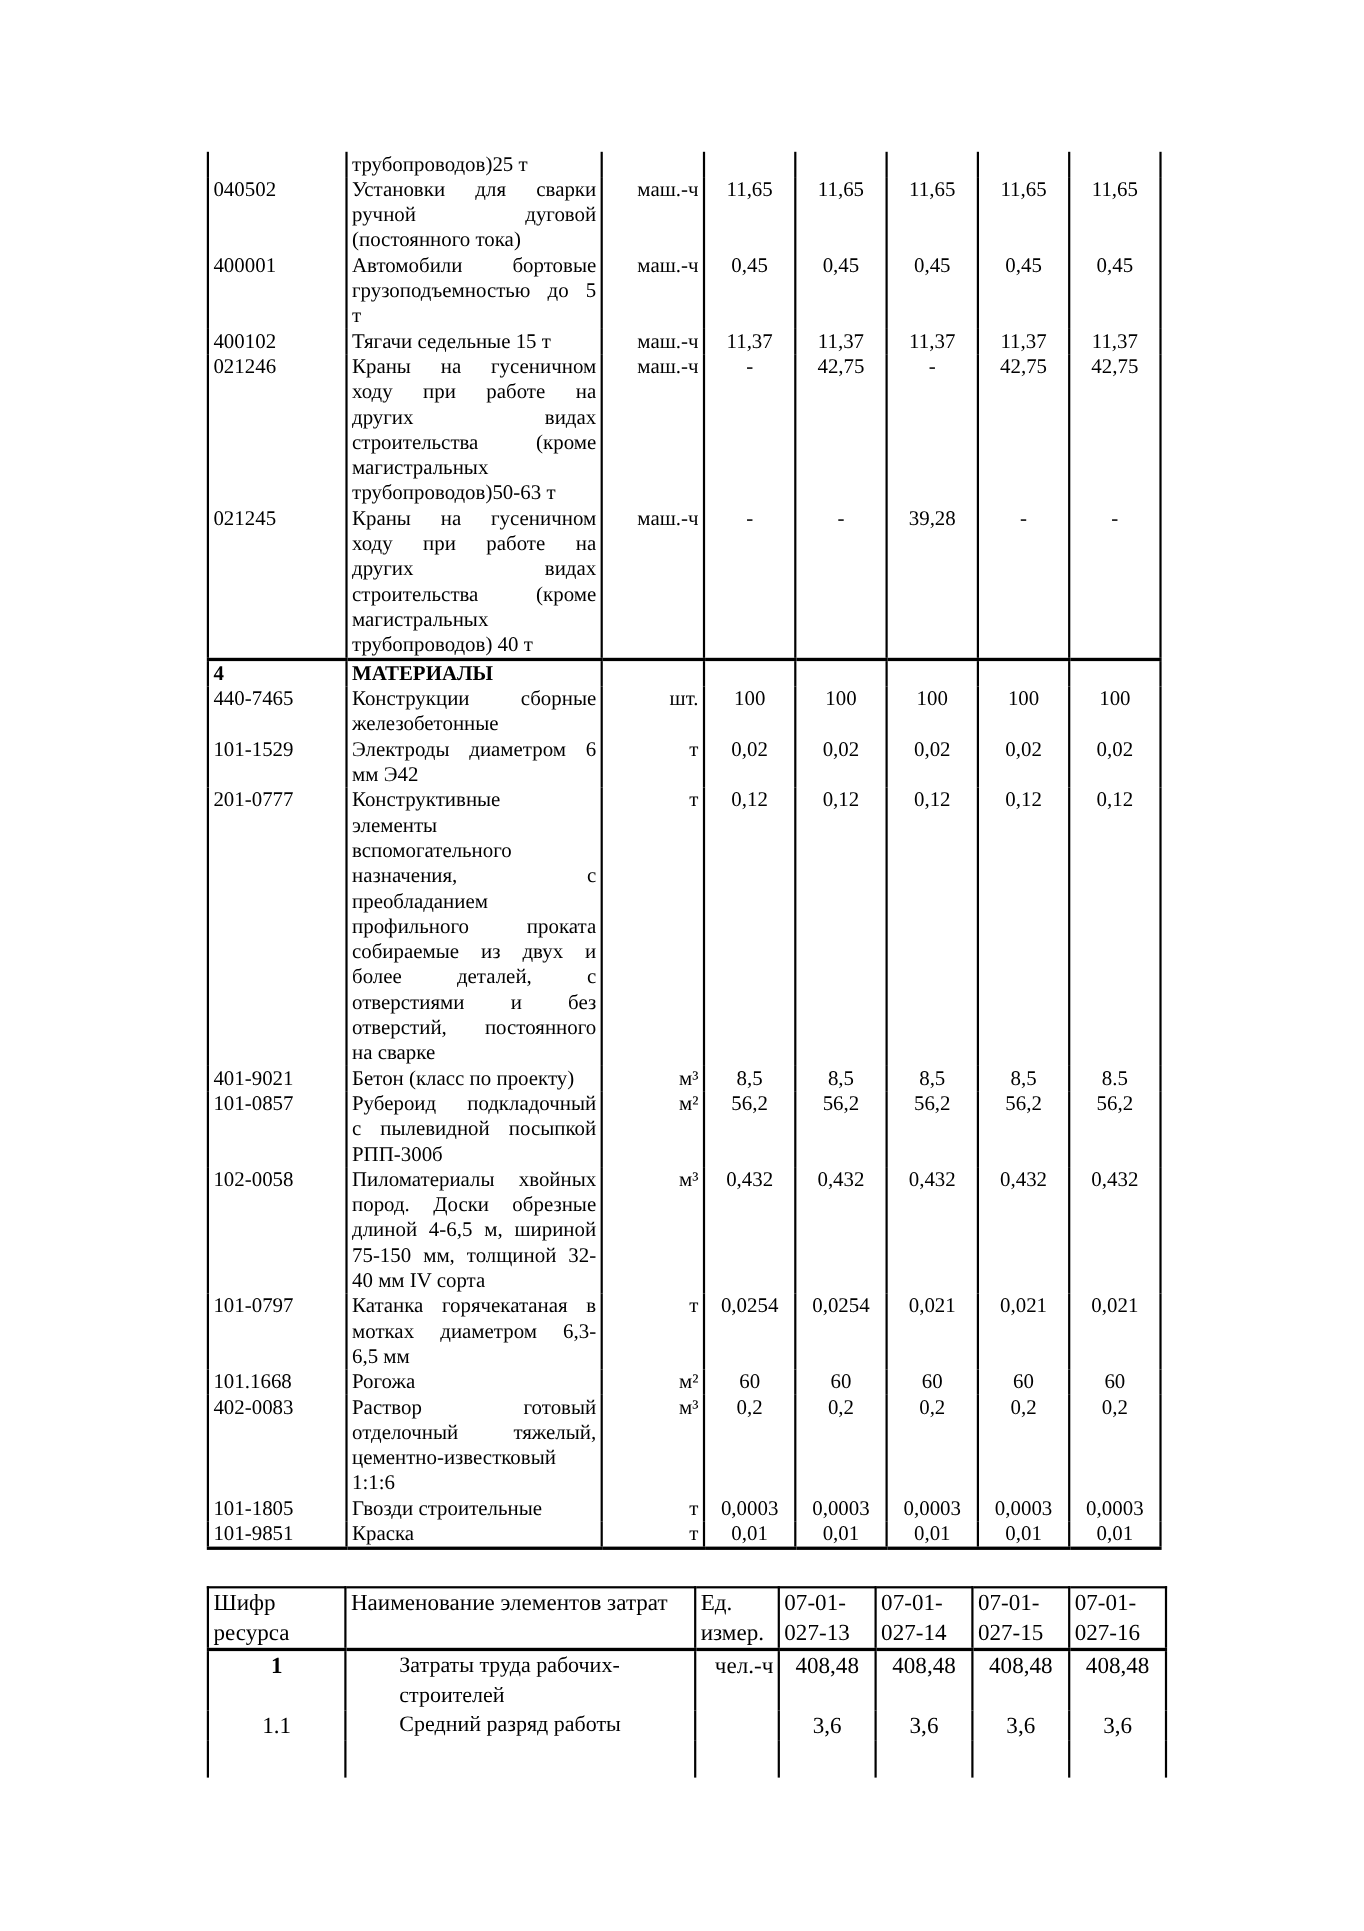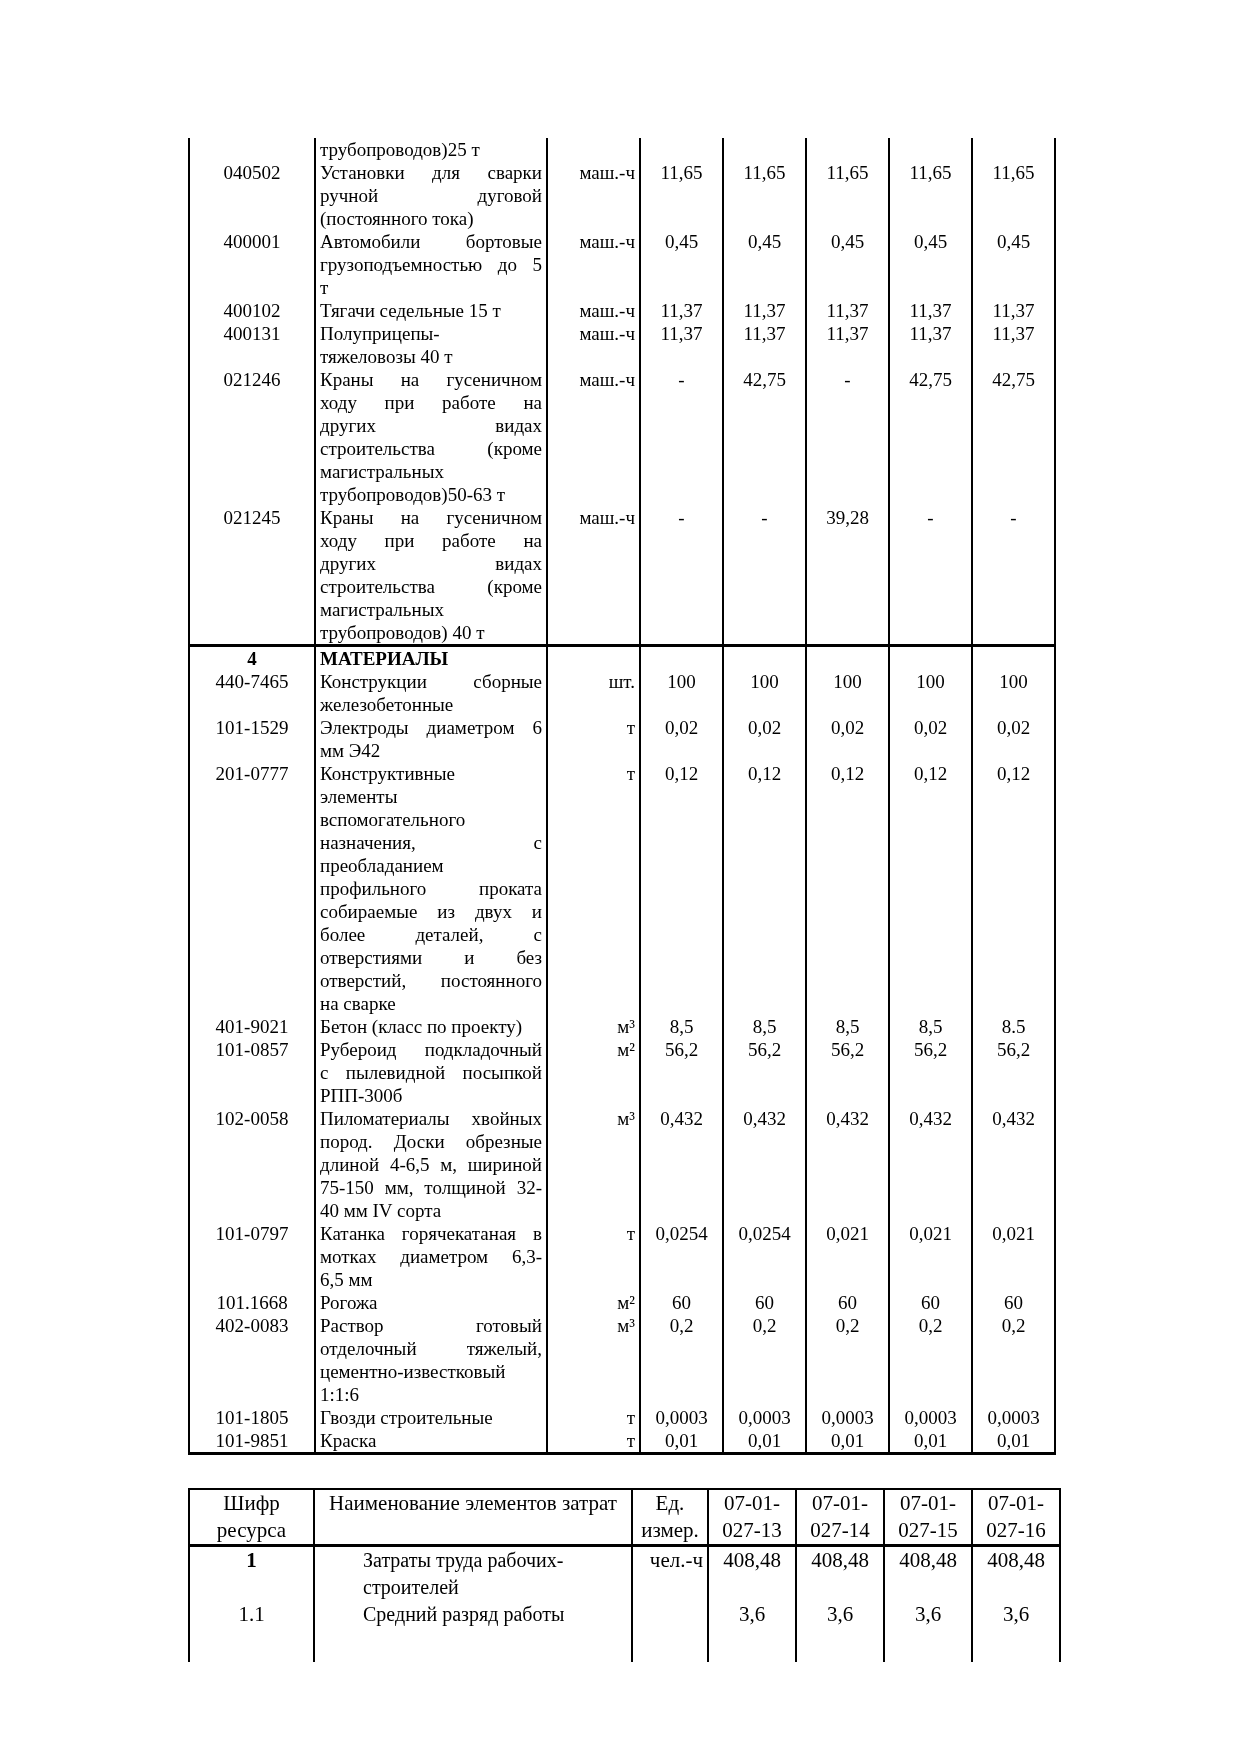--- a/index.html
+++ b/index.html
@@ -13,38 +13,38 @@
   table{border-collapse:collapse;table-layout:fixed;}
   td{vertical-align:top;padding:0 4px;overflow:hidden;}
 
   
   #t1{font-size:19px;line-height:23px;}
   #t1 td{border-left:2px solid #000;border-right:2px solid #000;}
   #t1 col.c-code{width:126px;}
   #t1 col.c-name{width:232px;}
   #t1 col.c-unit{width:93px;}
   #t1 col.c-v{width:83px;}
-  #t1 td.code{text-align:center;}
+  #t1 td.code{text-align:left;}
   #t1 td.unit{text-align:right;}
   #t1 td.val{text-align:center;}
   #t1 tr.section td{border-top:3px solid #000;font-weight:bold;}
   #t1 tr.last td{border-bottom:3px solid #000;}
 
   
   .jl{text-align:justify;text-align-last:justify;}
   .jl:last-child{text-align-last:left;}
 
   
   #t2{font-size:21px;line-height:27px;margin-top:33px;}
   #t2 td{border-left:2px solid #000;border-right:2px solid #000;}
   #t2 col.c-code{width:125px;}
   #t2 col.c-name{width:318px;}
   #t2 col.c-unit{width:76px;}
   #t2 col.c-v{width:88px;}
-  #t2 tr.hdr td{border-top:2px solid #000;border-bottom:3px solid #000;text-align:center;}
+  #t2 tr.hdr td{border-top:2px solid #000;border-bottom:3px solid #000;text-align:left;}
   #t2 td.code{text-align:center;}
   #t2 td.unit{text-align:right;}
   #t2 td.val{text-align:center;}
   #t2 tr.cont td{height:34px;}
   #t2 td.name{font-size:20px;padding-left:48px;}
   .b{font-weight:bold;}
 </style>
 </head>
 <body>
 
@@ -98,33 +98,20 @@
           <td class="val">0,45</td>
           <td class="val">0,45</td>
           <td class="val">0,45</td>
           <td class="val">0,45</td>
           <td class="val">0,45</td>
         </tr>
         <tr>
           <td class="code">400102</td>
           <td class="name">
             <div class="jl">Тягачи седельные 15 т</div>
-          </td>
-          <td class="unit">маш.-ч</td>
-          <td class="val">11,37</td>
-          <td class="val">11,37</td>
-          <td class="val">11,37</td>
-          <td class="val">11,37</td>
-          <td class="val">11,37</td>
-        </tr>
-        <tr>
-          <td class="code">400131</td>
-          <td class="name">
-            <div class="jl">Полуприцепы-</div>
-            <div class="jl">тяжеловозы 40 т</div>
           </td>
           <td class="unit">маш.-ч</td>
           <td class="val">11,37</td>
           <td class="val">11,37</td>
           <td class="val">11,37</td>
           <td class="val">11,37</td>
           <td class="val">11,37</td>
         </tr>
         <tr>
           <td class="code">021246</td>

